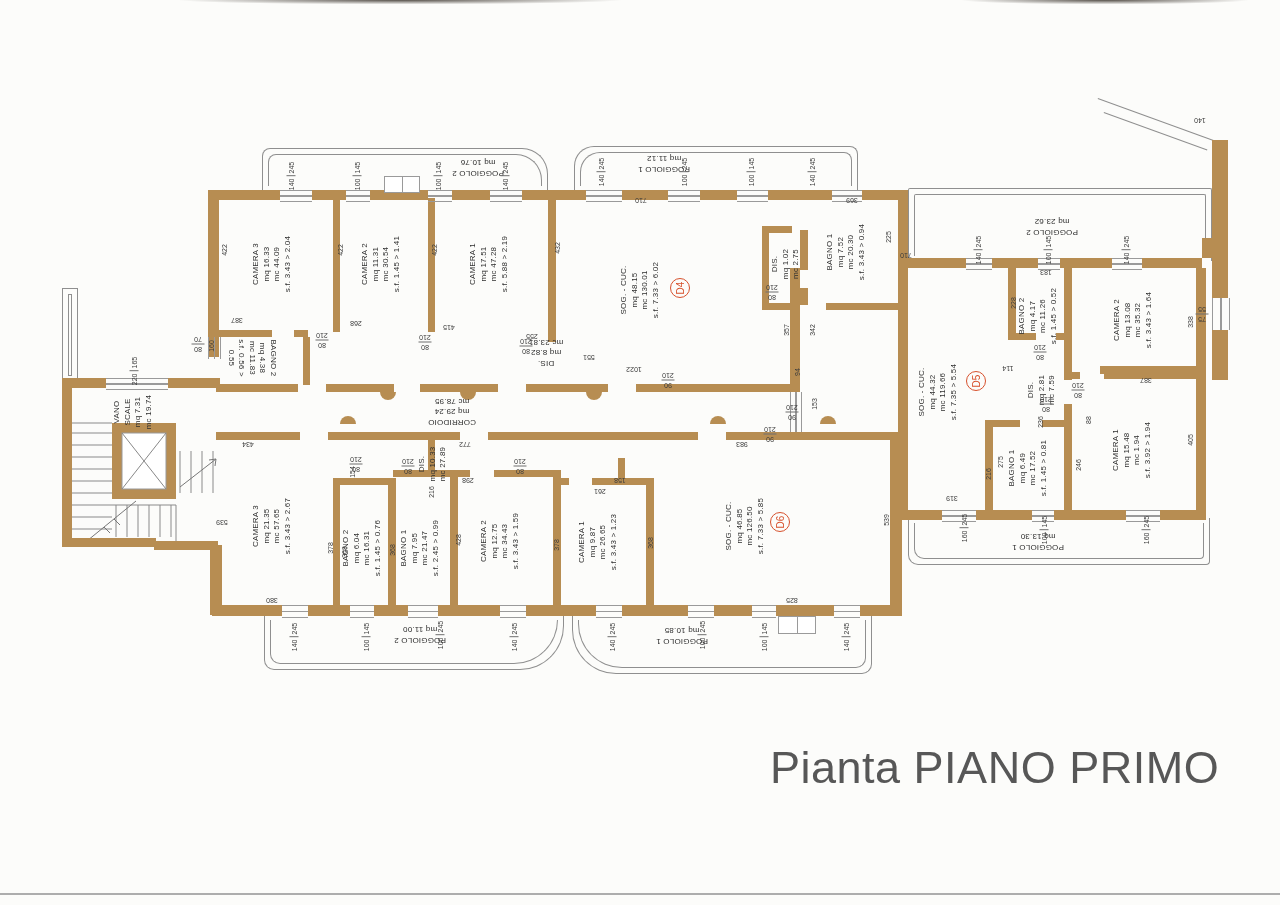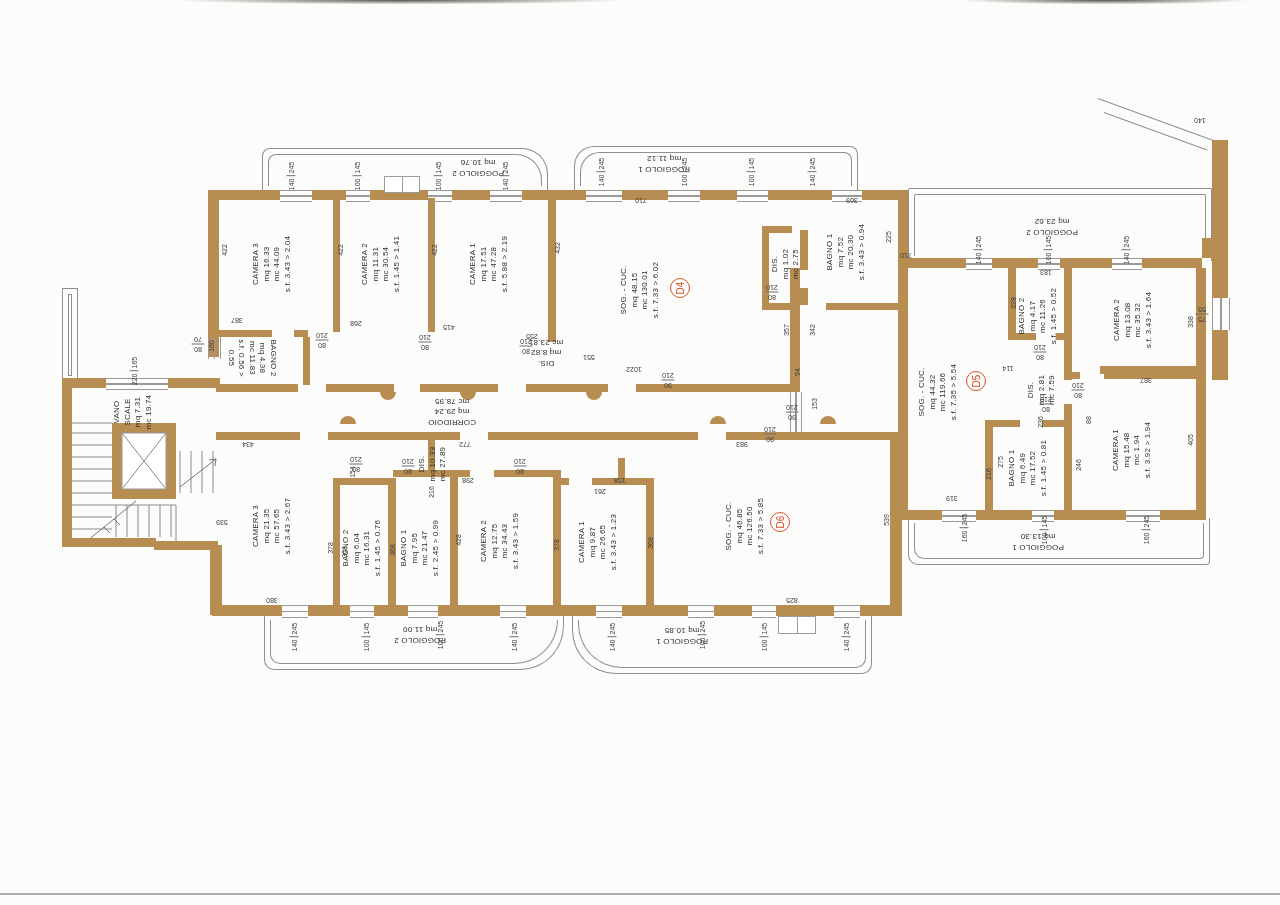--- a/index.html
+++ b/index.html
@@ -48,20 +48,21 @@
       <path d="M58 130V162 M69 130V162 M80 130V162 M91 130V162 M102 130V162 M113 130V162 M54 130H118"></path>
       <path d="M122 76V118 M133 76V118 M144 76V118 M155 76V118"></path>
     </g>
     <rect x="54" y="48" width="64" height="76" fill="#b78d52"></rect>
     <rect x="64" y="58" width="44" height="56" fill="#ffffff" stroke="#999" stroke-width="1"></rect>
     <path d="M64 58L108 114 M108 58L64 114" stroke="#888" stroke-width="1" fill="none"></path>
     <path d="M122 112L158 84 M158 84l-7 1 M158 84l-1 7" stroke="#777" stroke-width="1" fill="none"></path>
     <path d="M24 170L78 126 M46 152l6 6 M56 144l6 6" stroke="#777" stroke-width="1" fill="none"></path>
   </svg>
 
+  <div class="title" style="left:770px;top:742px">Pianta PIANO PRIMO</div>
 <div class="outline" style="left: 262px; top: 148px; width: 284px; height: 42px; border-width: 1.4px 1.4px 0px; border-radius: 8px 26px 0px 0px;">
       <div class="outline" style="inset: 5px; border-width: 1.4px 1.4px 0px; border-radius: 8px 26px 0px 0px;"></div>
     </div>
     <div class="outline" style="left: 574px; top: 146px; width: 282px; height: 44px; border-width: 1.4px 1.4px 0px; border-radius: 20px 8px 0px 0px;">
       <div class="outline" style="inset: 5px; border-width: 1.4px 1.4px 0px; border-radius: 20px 8px 0px 0px;"></div>
     </div>
     <div class="outline" style="left: 908px; top: 188px; width: 302px; height: 72px; border-width: 1.4px 1.4px 0px; border-radius: 2px 2px 0px 0px;">
       <div class="outline" style="inset: 5px; border-width: 1.4px 1.4px 0px; border-radius: 2px 2px 0px 0px;"></div>
     </div>
     <div class="outline" style="left: 908px; top: 518px; width: 300px; height: 46px; border-width: 0px 1.4px 1.4px; border-radius: 0px 0px 4px 10px;">

